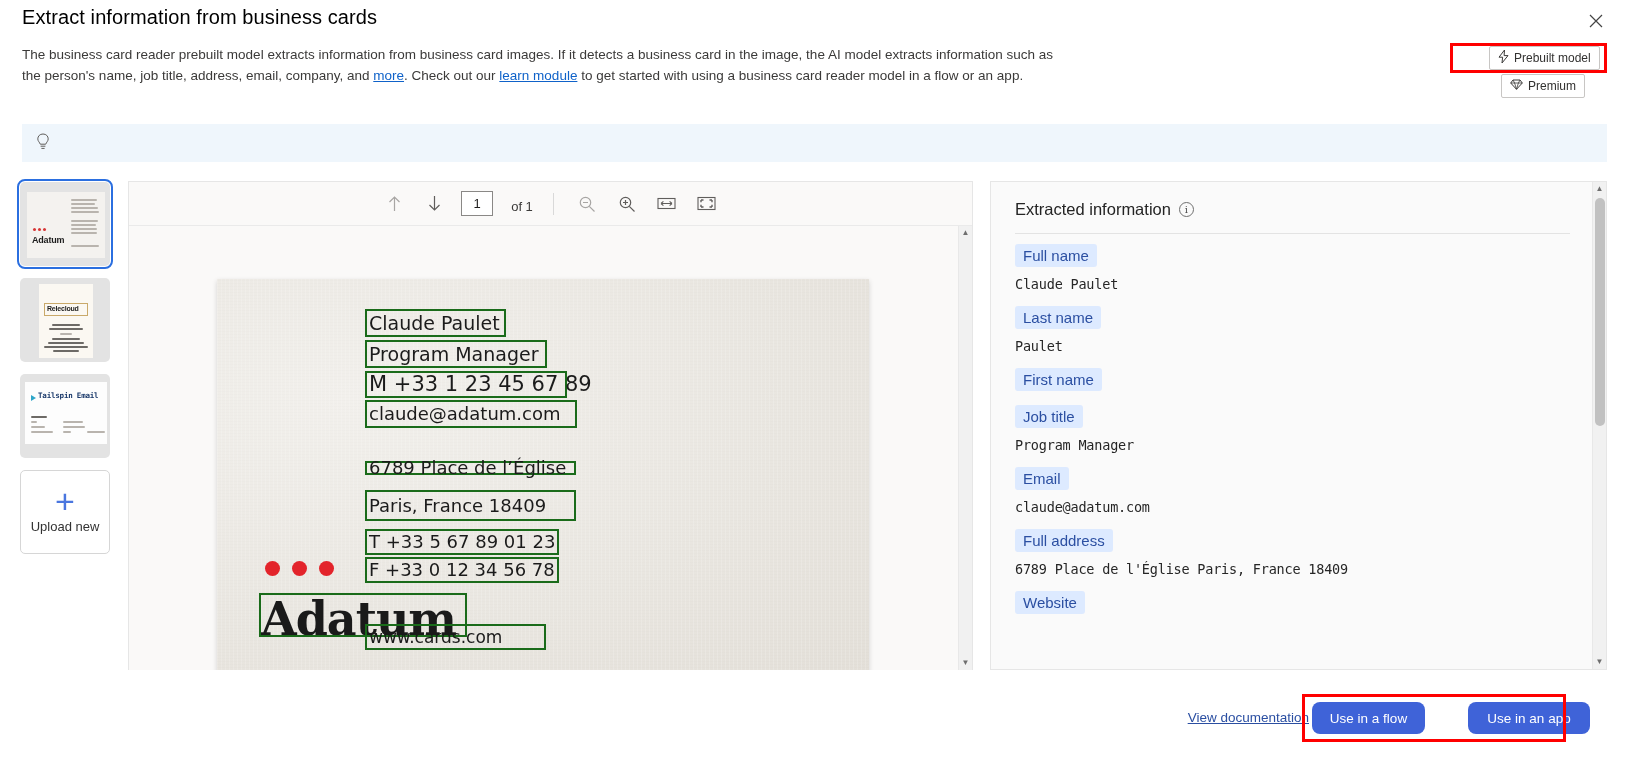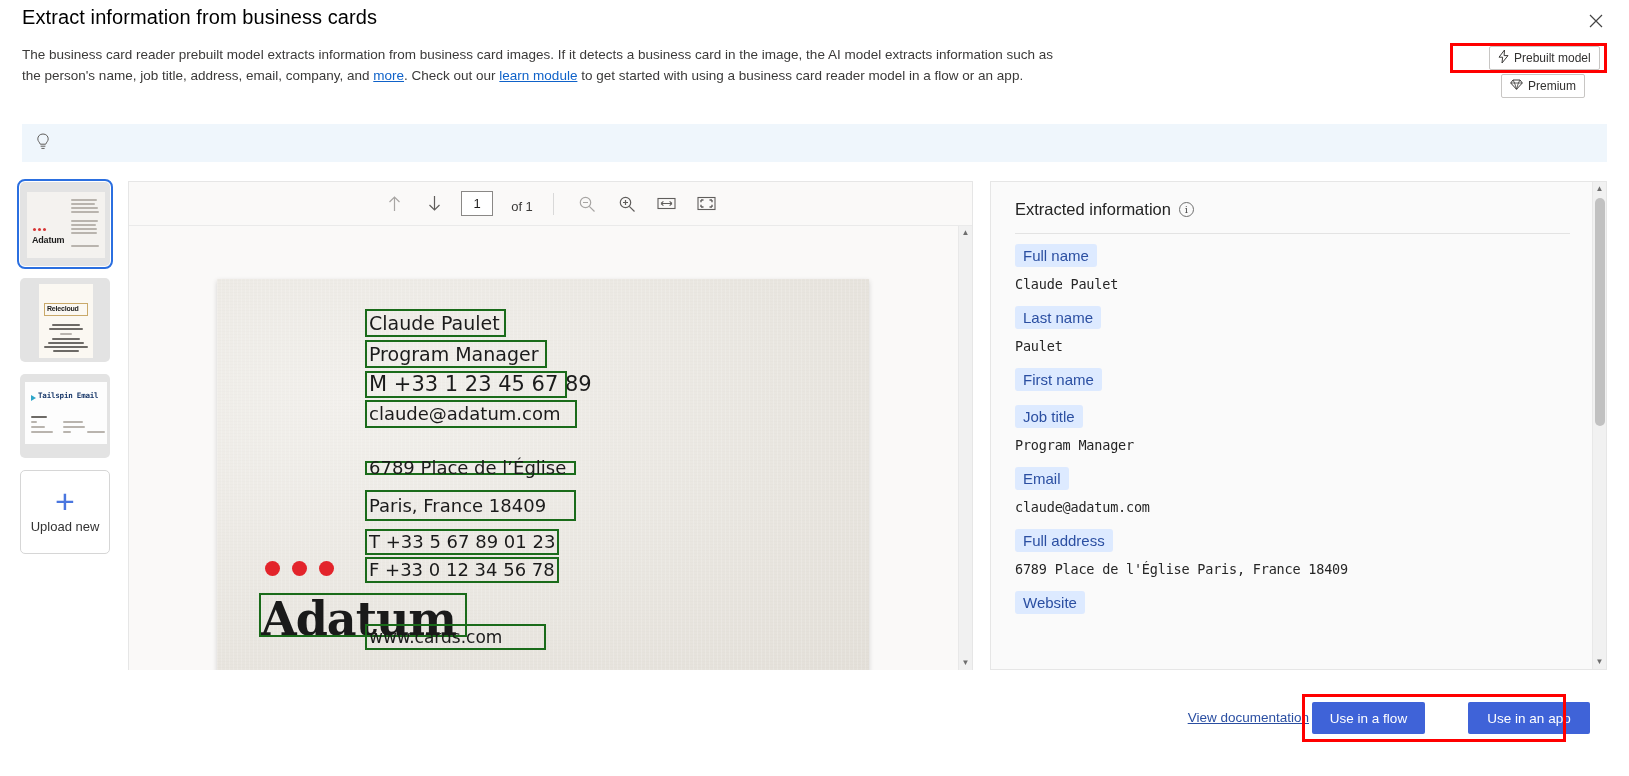--- a/index.html
+++ b/index.html
@@ -155,21 +155,21 @@
   .pscroll .arrow.bot { position: absolute; bottom: 0; left: 0; }
   .pscroll .thumbbar { position: absolute; left: 2px; top: 16px; width: 10px; height: 228px; background: #c1c1c1; border-radius: 5px; }
 
   
   .docs-link {
     position: absolute; right: 320px; top: 710px; font-size: 13.5px;
     color: #2b4fa2; text-decoration: underline; cursor: pointer;
   }
   .btn {
     position: absolute; top: 702px; height: 32px; background: #3f63d8; color: #fff;
-    border: none; border-radius: 2px; font-size: 13.5px; font-family: "Liberation Sans", sans-serif;
+    border: none; border-radius: 8px; font-size: 13.5px; font-family: "Liberation Sans", sans-serif;
     cursor: pointer; display: flex; align-items: center; justify-content: center;
   }
   .btn.flow { left: 1312px; width: 113px; }
   .btn.app { left: 1468px; width: 122px; }
 </style>
 </head>
 <body>
 
 <div class="page">
 

